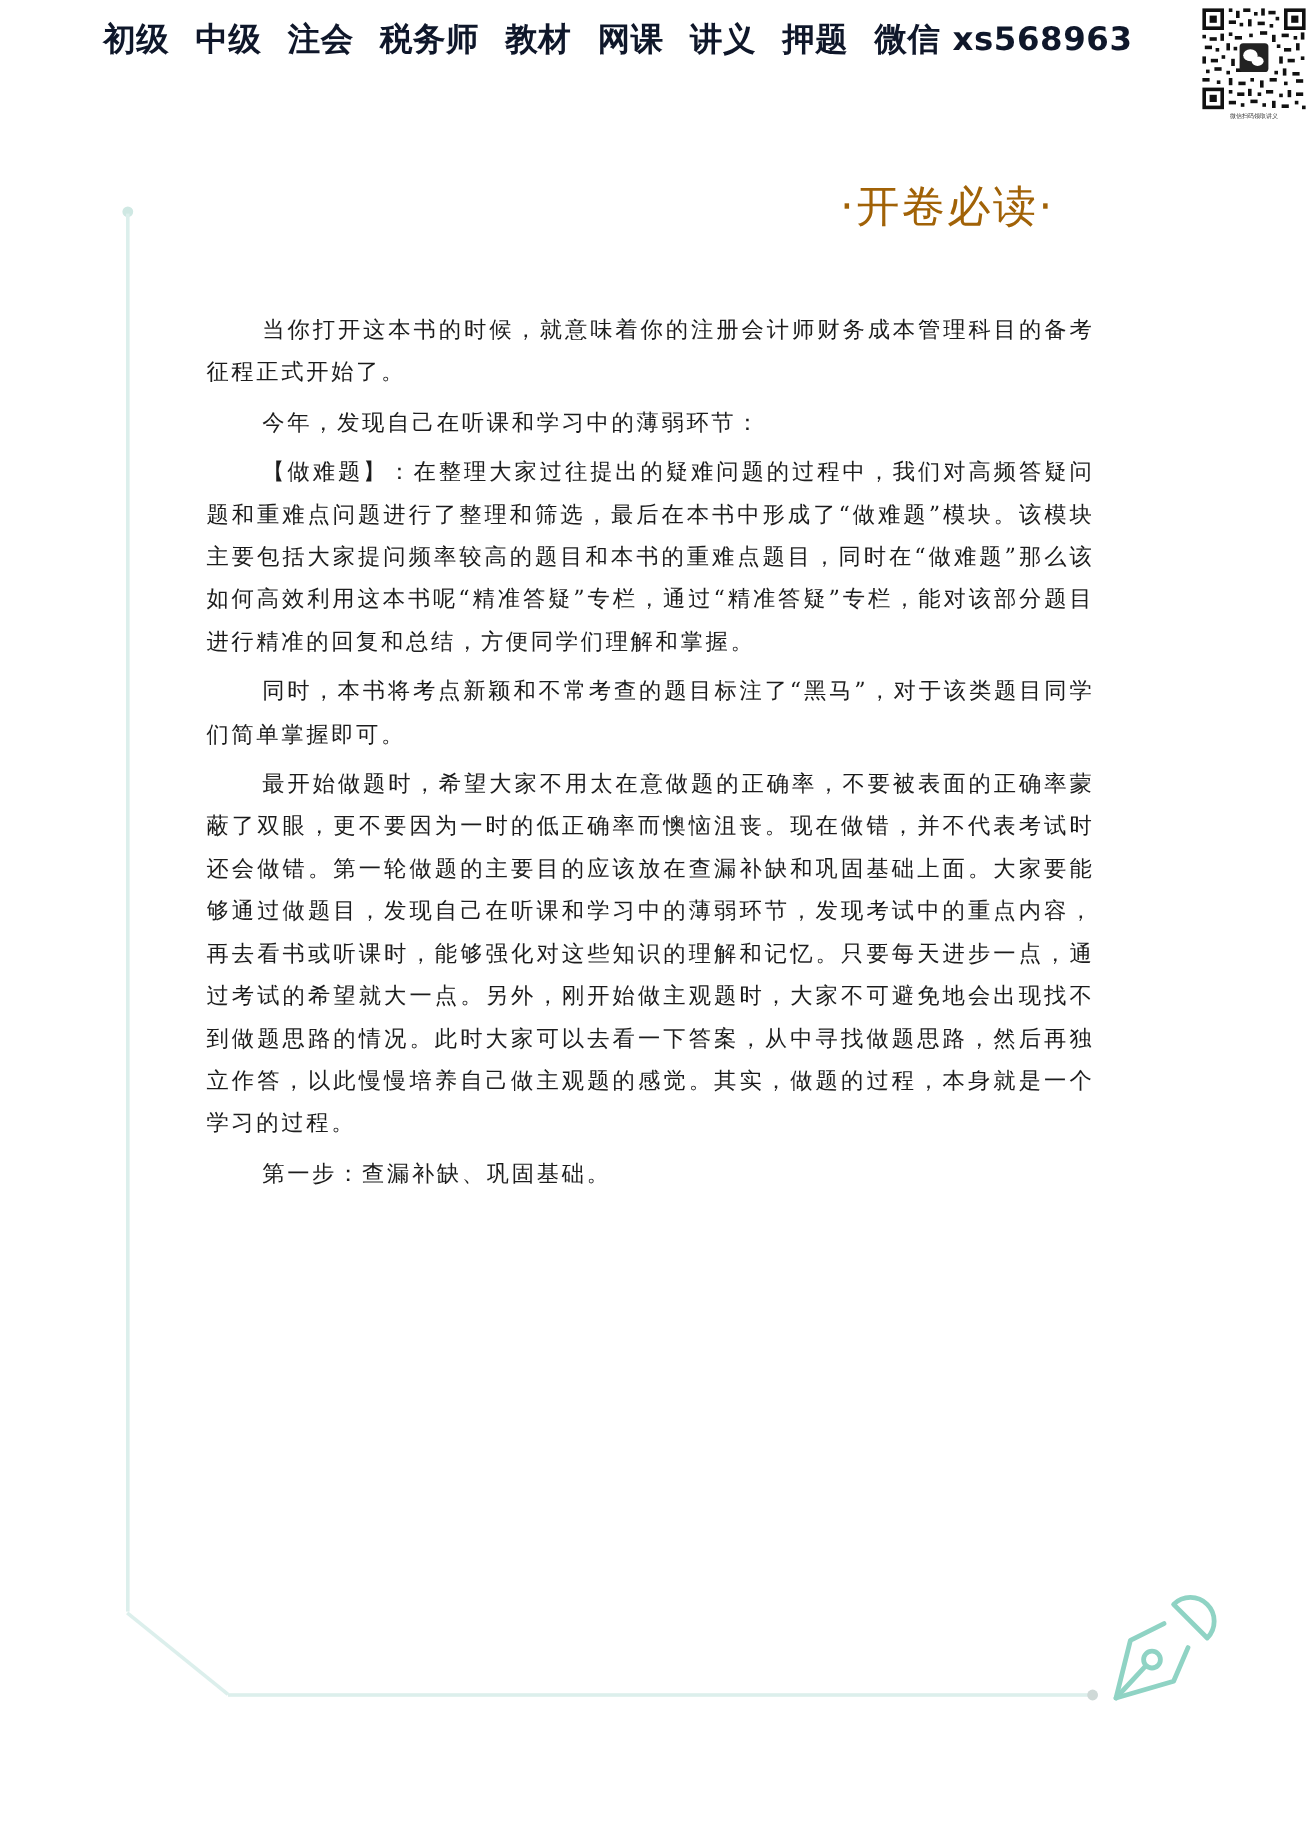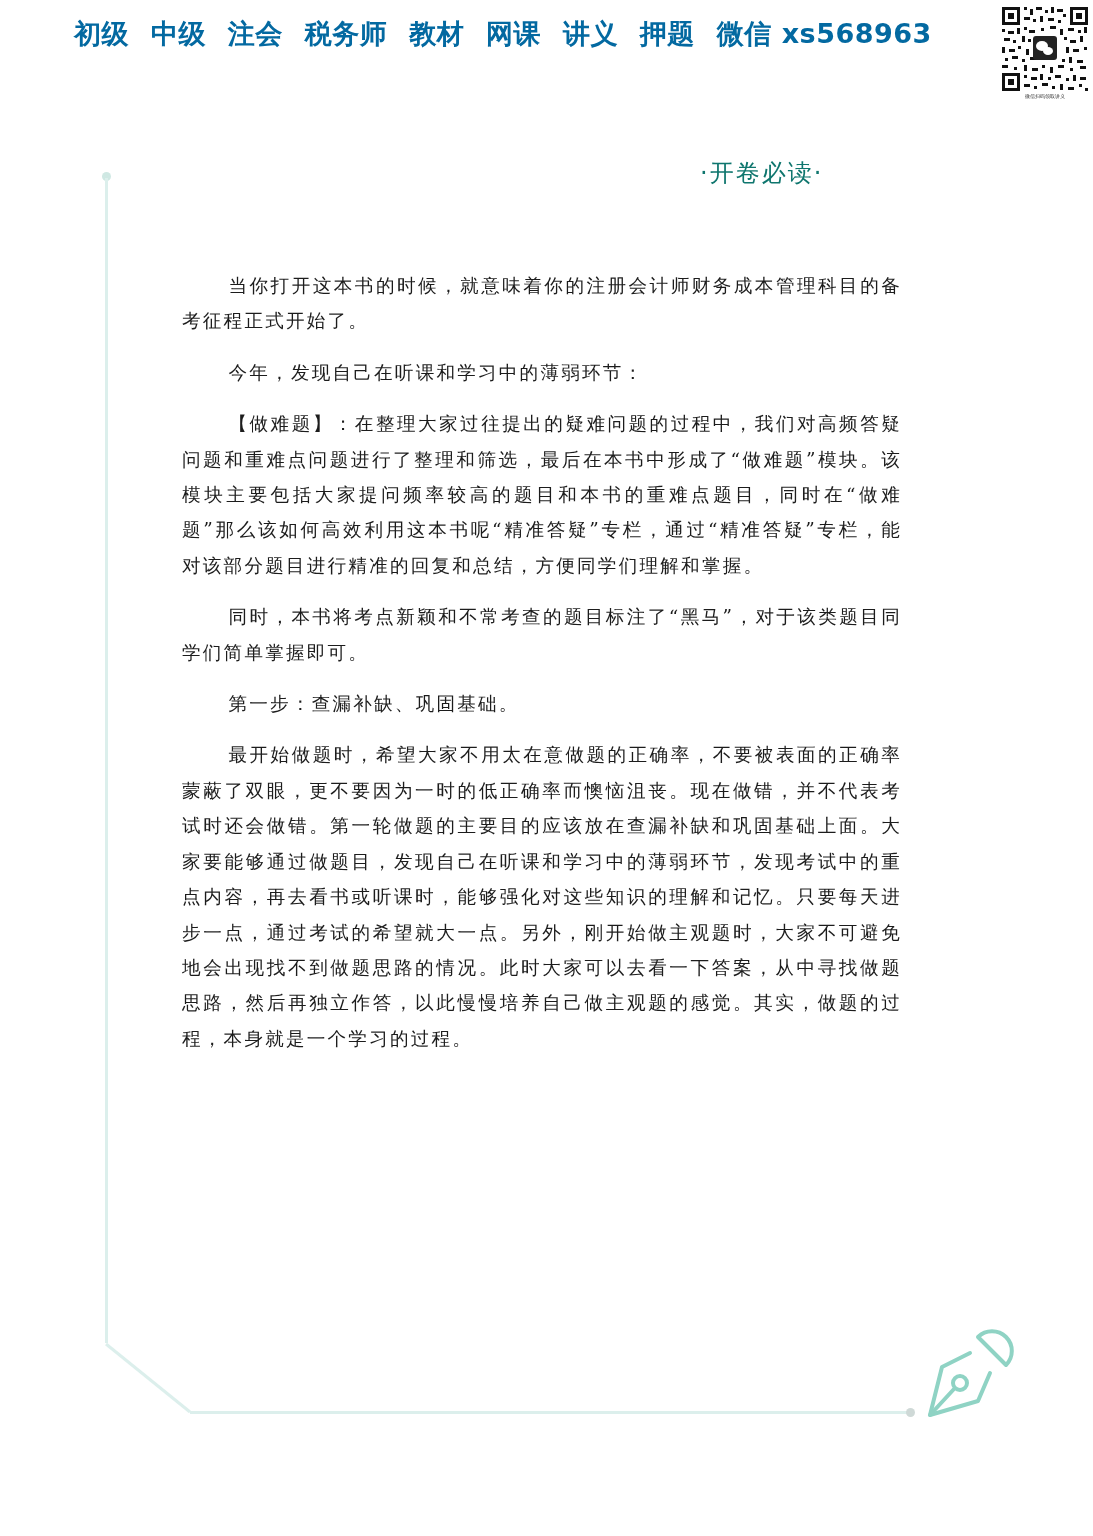--- a/index.html
+++ b/index.html
@@ -9,26 +9,26 @@
     }
     body {
       width: 1093px;
       height: 1536px;
       position: relative;
       overflow: hidden;
       font-family: "DejaVu Serif", "Liberation Serif", serif;
     }
     .banner {
       position: absolute;
-      left: 74px;
+      left: 86px;
       top: 14px;
       font-family: "DejaVu Sans", "Liberation Sans", sans-serif;
       font-weight: bold;
       font-size: 27px;
-      color: #0369a1;
+      color: #0f172a;
       letter-spacing: 0.5px;
       white-space: nowrap;
       line-height: 40px;
     }
     .banner span { margin-right: 12px; }
     .qr {
       position: absolute;
       left: 1000px;
       top: 5px;
       width: 90px;
@@ -81,39 +81,39 @@
     .frame-diag {
       position: absolute;
       left: 0;
       top: 0;
     }
     .section-title {
       position: absolute;
       left: 700px;
       top: 148px;
       font-family: "DejaVu Sans", "Liberation Sans", sans-serif;
-      font-size: 24px;
-      color: #0f766e;
+      font-size: 36px;
+      color: #a16207;
       letter-spacing: 2px;
       white-space: nowrap;
       line-height: 50px;
     }
     .content {
       position: absolute;
       left: 166px;
       top: 252px;
       width: 752px;
       font-size: 18.6px;
       line-height: 35.4px;
       color: #1c1c1c;
       letter-spacing: 2.2px;
       text-align: justify;
     }
     .content p {
-      margin: 16px;
+      margin: 6px;
       text-indent: 2.5em;
     }
     .pen-icon {
       position: absolute;
       left: 920px;
       top: 1325px;
     }
   </style>
 </head>
 <body>
@@ -231,22 +231,22 @@
 <div class="frame-bottom"></div>
 <div class="frame-dot-bottom"></div>
 
 <div class="section-title">·开卷必读·</div>
 
 <div class="content">
   <p>当你打开这本书的时候，就意味着你的注册会计师财务成本管理科目的备考征程正式开始了。</p>
   <p>今年，发现自己在听课和学习中的薄弱环节：</p>
   <p>【做难题】：在整理大家过往提出的疑难问题的过程中，我们对高频答疑问题和重难点问题进行了整理和筛选，最后在本书中形成了“做难题”模块。该模块主要包括大家提问频率较高的题目和本书的重难点题目，同时在“做难题”那么该如何高效利用这本书呢“精准答疑”专栏，通过“精准答疑”专栏，能对该部分题目进行精准的回复和总结，方便同学们理解和掌握。</p>
   <p>同时，本书将考点新颖和不常考查的题目标注了“黑马”，对于该类题目同学们简单掌握即可。</p>
+  <p>最开始做题时，希望大家不用太在意做题的正确率，不要被表面的正确率蒙蔽了双眼，更不要因为一时的低正确率而懊恼沮丧。现在做错，并不代表考试时还会做错。第一轮做题的主要目的应该放在查漏补缺和巩固基础上面。大家要能够通过做题目，发现自己在听课和学习中的薄弱环节，发现考试中的重点内容，再去看书或听课时，能够强化对这些知识的理解和记忆。只要每天进步一点，通过考试的希望就大一点。另外，刚开始做主观题时，大家不可避免地会出现找不到做题思路的情况。此时大家可以去看一下答案，从中寻找做题思路，然后再独立作答，以此慢慢培养自己做主观题的感觉。其实，做题的过程，本身就是一个学习的过程。</p>
   <p>第一步：查漏补缺、巩固基础。</p>
-  <p>最开始做题时，希望大家不用太在意做题的正确率，不要被表面的正确率蒙蔽了双眼，更不要因为一时的低正确率而懊恼沮丧。现在做错，并不代表考试时还会做错。第一轮做题的主要目的应该放在查漏补缺和巩固基础上面。大家要能够通过做题目，发现自己在听课和学习中的薄弱环节，发现考试中的重点内容，再去看书或听课时，能够强化对这些知识的理解和记忆。只要每天进步一点，通过考试的希望就大一点。另外，刚开始做主观题时，大家不可避免地会出现找不到做题思路的情况。此时大家可以去看一下答案，从中寻找做题思路，然后再独立作答，以此慢慢培养自己做主观题的感觉。其实，做题的过程，本身就是一个学习的过程。</p>
 </div>
 
 <div class="pen-icon">
   <svg width="95" height="95" viewBox="0 0 95 95">
     <g fill="none" stroke="#8fd3c4" stroke-width="4" stroke-linecap="round" stroke-linejoin="round">
 
       <path d="M58 12 L86 40 A18 18 0 0 0 58 12 Z"></path>
 
       <path d="M50 28 L22 42 L10 90 L58 76 L70 48"></path>
 

